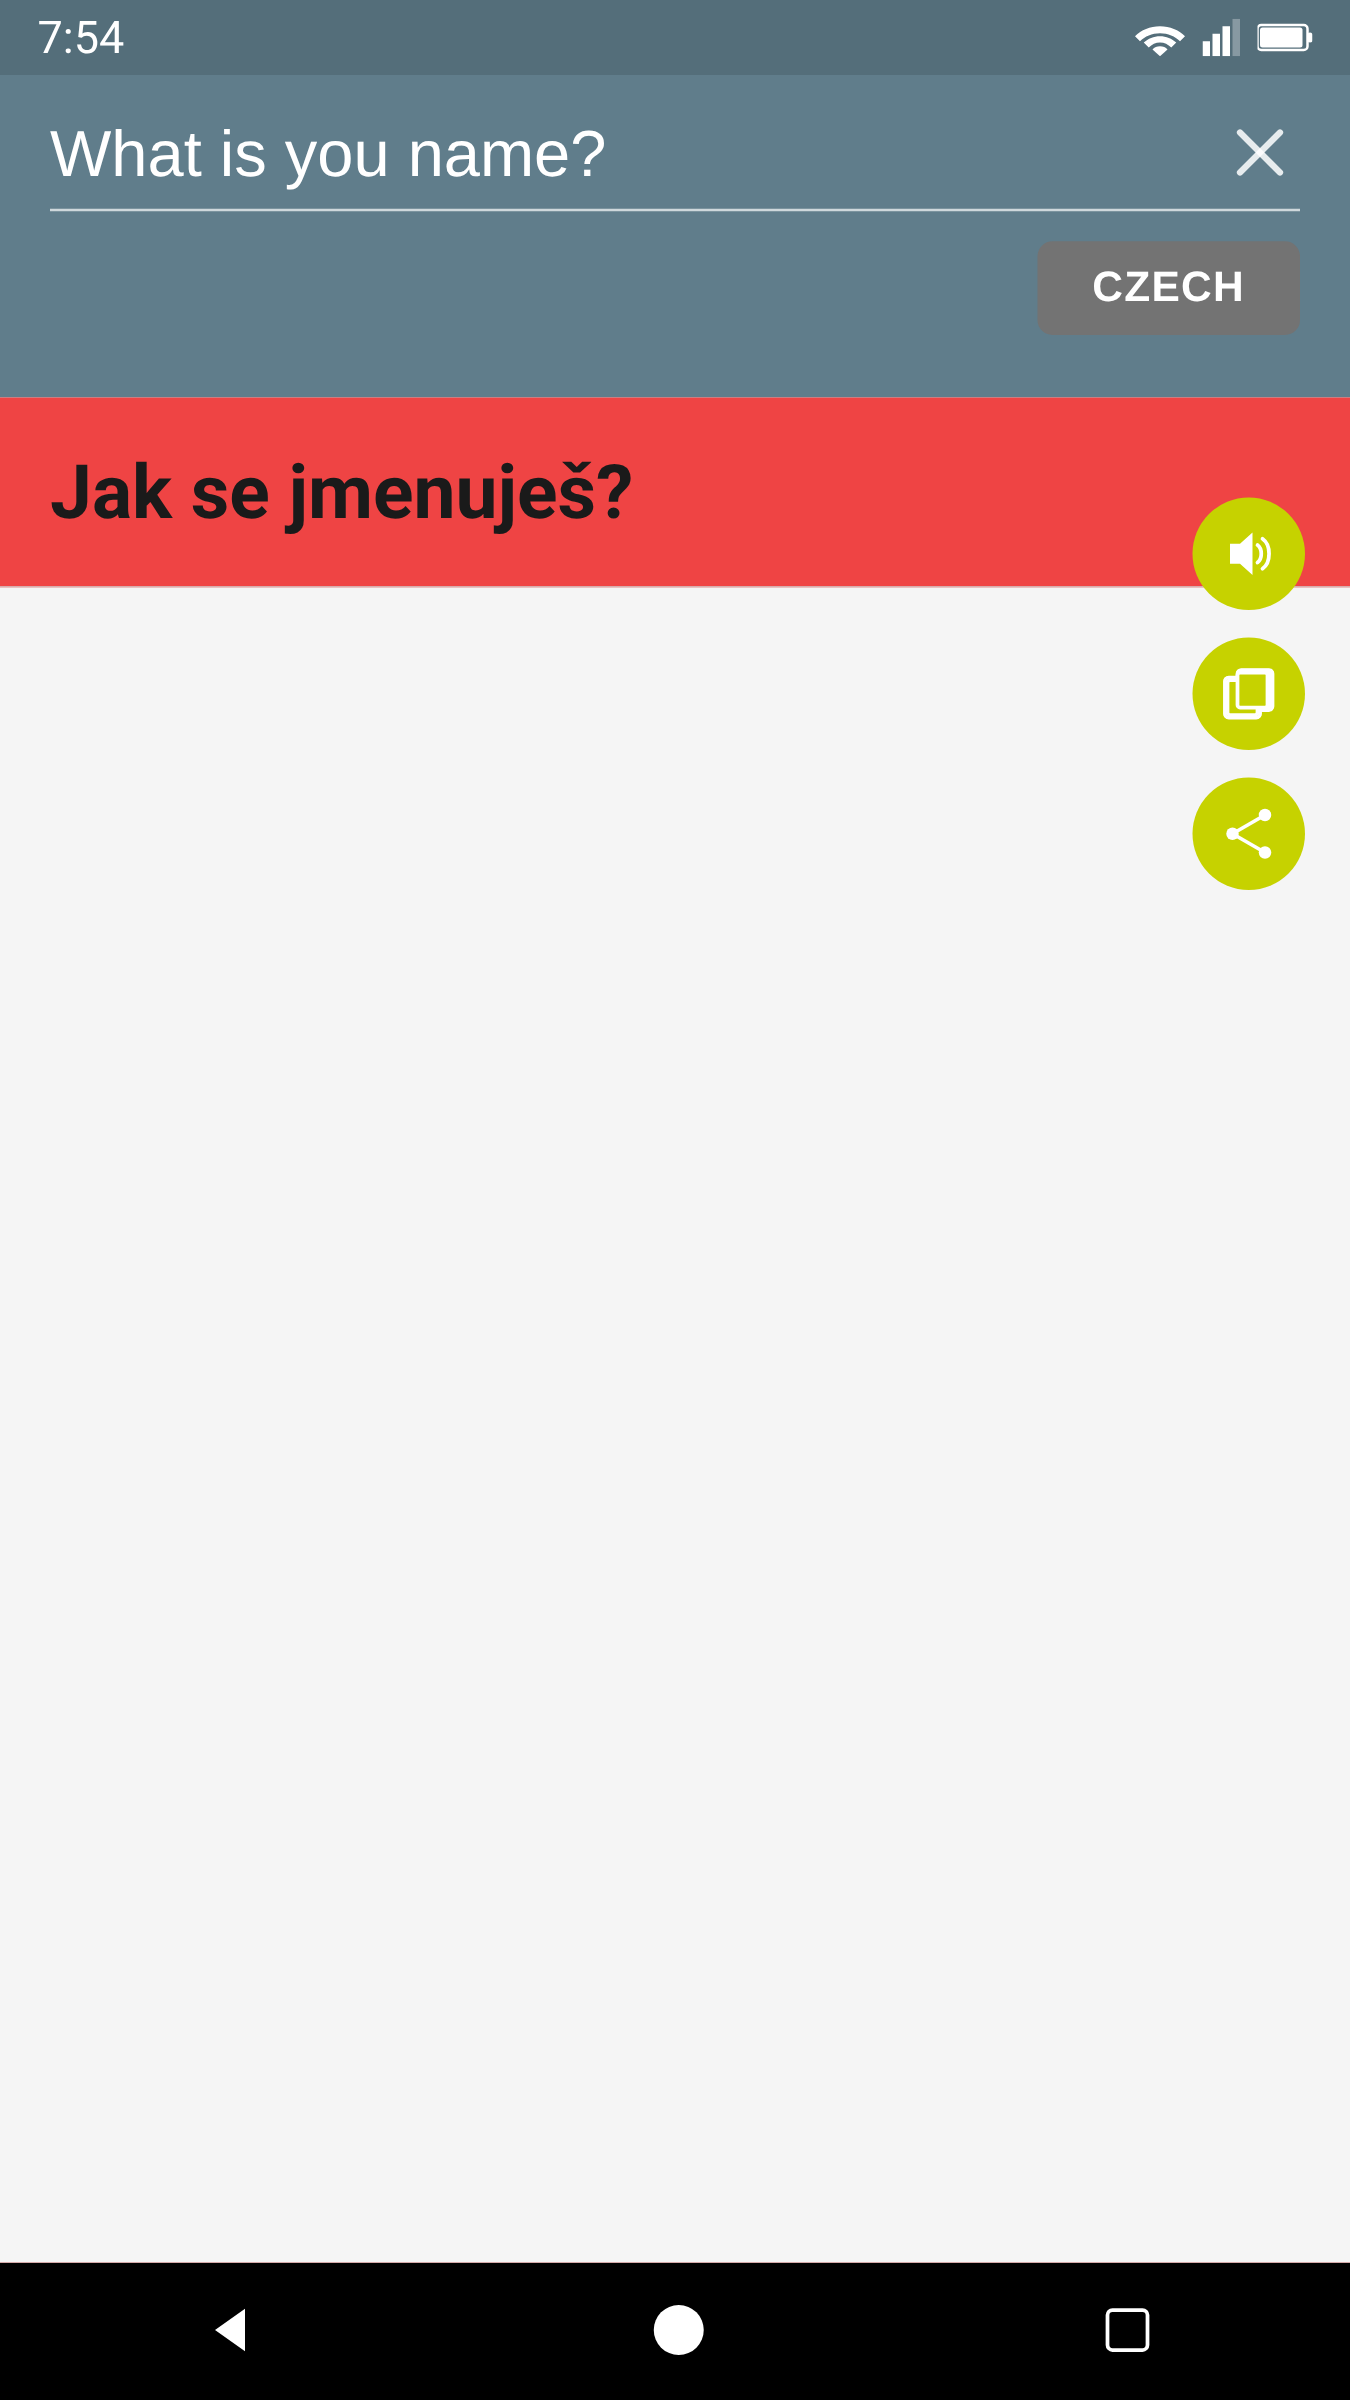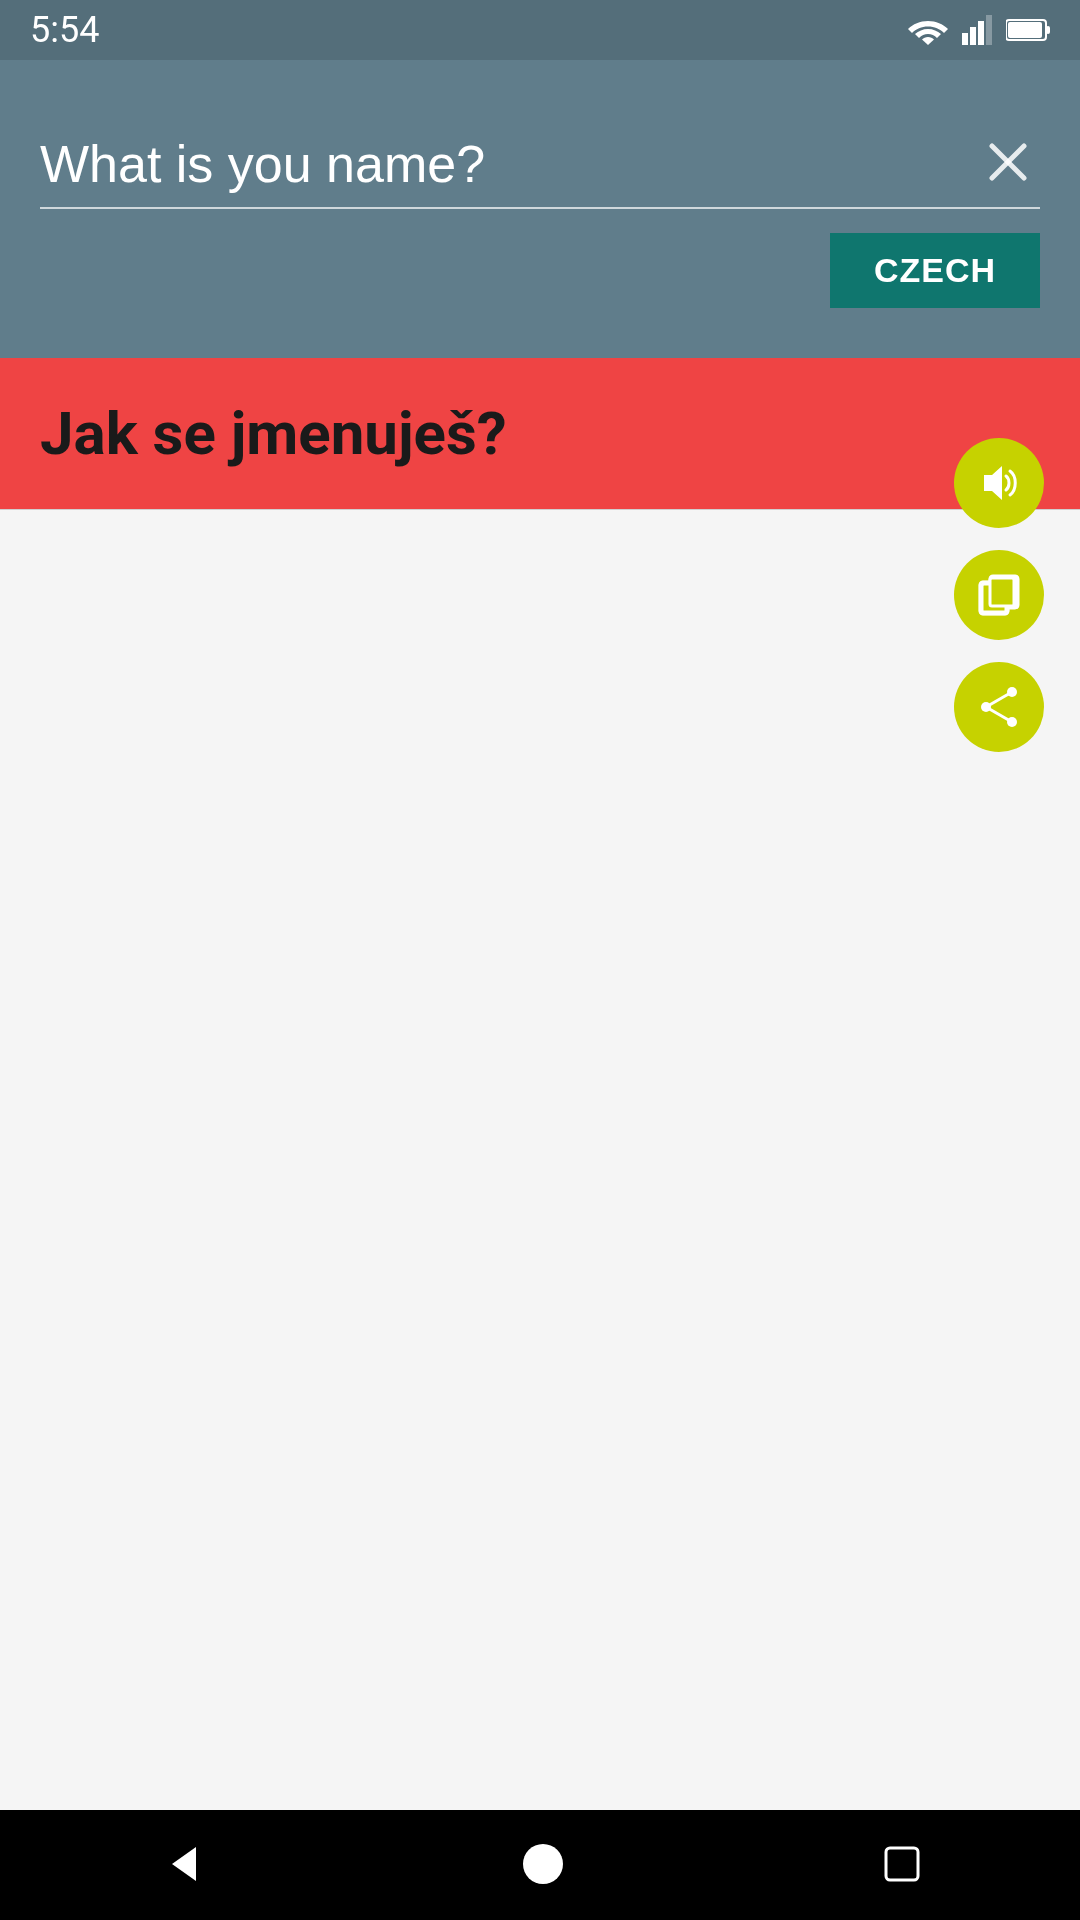--- a/index.html
+++ b/index.html
@@ -40,21 +40,20 @@
     
     .header {
       background: #607d8b;
       padding: 30px 40px 50px 40px;
     }
     .search-row {
       display: flex;
       align-items: center;
       border-bottom: 2px solid rgba(255,255,255,0.7);
       padding-bottom: 10px;
-      margin-top: 40px;
     }
     .search-input {
       flex: 1;
       background: transparent;
       border: none;
       outline: none;
       color: white;
       font-size: 52px;
       font-weight: 300;
       caret-color: #c6d200;
@@ -73,23 +72,23 @@
     }
 
     
     .lang-tabs {
       display: flex;
       justify-content: flex-end;
       gap: 14px;
       margin-top: 24px;
     }
     .lang-btn {
-      background: #0f766e;
-      border: none;
-      border-radius: 0;
+      background: #737373;
+      border: none;
+      border-radius: 12px;
       color: white;
       font-size: 34px;
       font-weight: 700;
       letter-spacing: 1px;
       padding: 18px 44px;
       cursor: pointer;
     }
 
     
     .result-area {
@@ -156,21 +155,21 @@
       padding: 16px;
     }
     .nav-btn svg {
       fill: white;
     }
   </style>
 </head>
 <body>
 
 <div class="status-bar">
-  <span class="status-time">5:54</span>
+  <span class="status-time">7:54</span>
   <div class="status-icons">
 
     <svg width="40" height="30" viewBox="0 0 40 30">
       <path d="M20 6C12 6 5 9 0 14l4 4c4-4 9.5-6.5 16-6.5S32 14 36 18l4-4C35 9 28 6 20 6z"></path>
       <path d="M20 14c-5 0-9.5 2-13 5l4 4c2.5-2.5 5.5-4 9-4s6.5 1.5 9 4l4-4c-3.5-3-8-5-13-5z"></path>
       <path d="M20 22c-2.5 0-4.5 1-6 2.5L20 30l6-5.5C24.5 23 22.5 22 20 22z"></path>
     </svg>
 
     <svg width="30" height="30" viewBox="0 0 30 30">
       <rect x="0" y="18" width="6" height="12"></rect>

